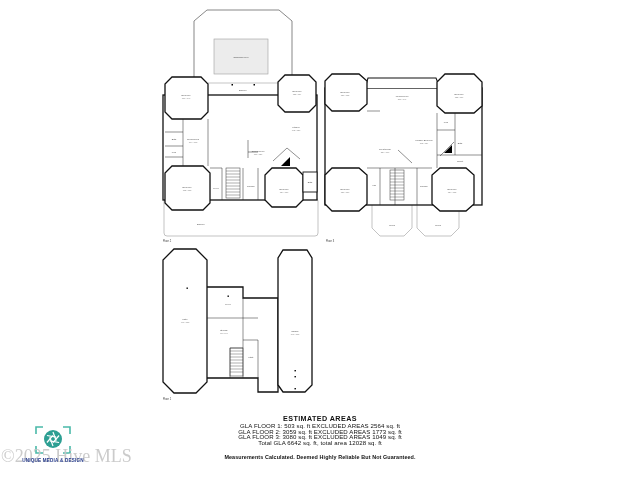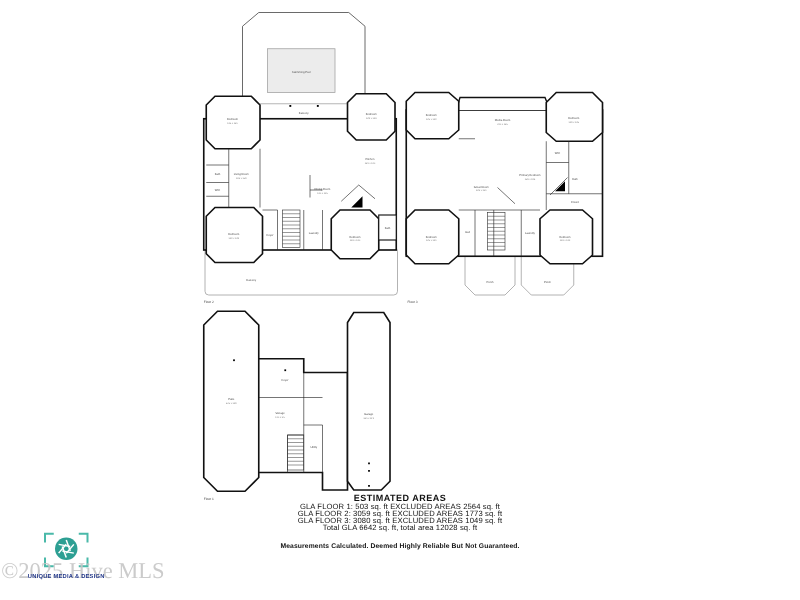--- a/index.html
+++ b/index.html
@@ -3,21 +3,21 @@
 <meta charset="utf-8">
 <style>
   html,body{margin:0;padding:0;}
   body{width:640px;height:480px;background:#ffffff;font-family:"Liberation Sans",sans-serif;position:relative;overflow:hidden;}
   #canvas{position:absolute;inset:0;width:640px;height:480px;background:#fff;}
   svg{position:absolute;overflow:visible;}
   svg text{font-family:"Liberation Sans",sans-serif;}
   .room-name{font-size:2.2px;fill:#4a4a4a;}
   .room-dims{font-size:1.8px;fill:#7a7a7a;}
   .floor-tag{font-size:2.6px;fill:#3a3a3a;}
-  #areas-block{position:absolute;left:0;top:394px;width:640px;text-align:center;color:#111;}
+  #areas-block{position:absolute;left:0;top:414px;width:640px;text-align:center;color:#111;}
   #areas-title{font-size:7.2px;font-weight:bold;letter-spacing:.4px;line-height:9px;}
   .areas-line{font-size:6.1px;line-height:5.5px;letter-spacing:.1px;}
   #areas-disclaimer{font-size:5.4px;font-weight:bold;margin-top:9px;letter-spacing:.1px;}
   #logo{position:absolute;left:0;top:424px;width:130px;height:52px;}
   #logo-mark{position:absolute;left:35px;top:2px;width:36px;height:28px;}
   #logo-text{position:absolute;left:8px;top:34px;width:90px;text-align:center;font-size:4.6px;font-weight:bold;color:#24398a;letter-spacing:.2px;}
   #watermark{position:absolute;left:1px;top:22px;font-size:18px;color:#c6c6c6;opacity:.9;white-space:nowrap;font-family:Liberation Serif, serif;}
 </style>
 </head>
 <body>

